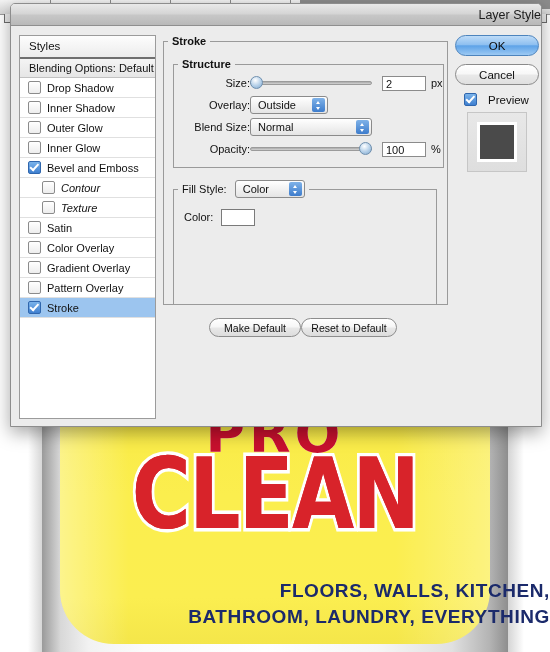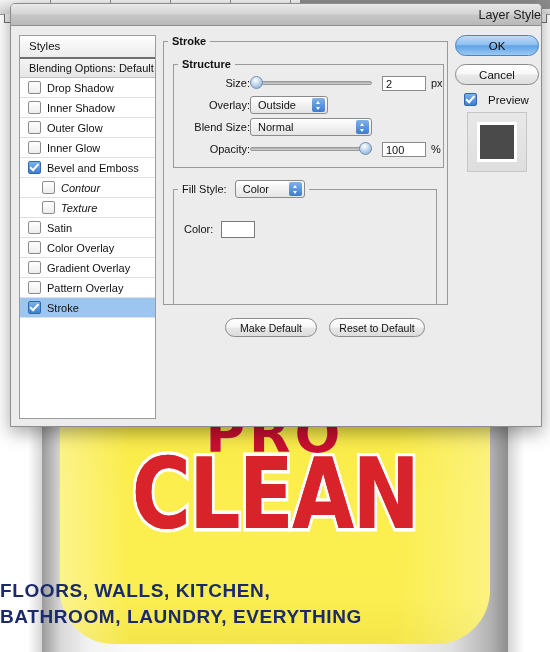--- a/index.html
+++ b/index.html
@@ -39,21 +39,21 @@
     font-family:"DejaVu Sans",sans-serif;font-weight:bold;font-size:98px;
     letter-spacing:-2px;line-height:1;color:#d8232a;
     -webkit-text-stroke:7px #ffffff;paint-order:stroke fill;
     transform:scaleX(0.82);transform-origin:center top;
   }
   #clean-inner{position:absolute;left:0;top:445px;width:550px;text-align:center;
     font-family:"DejaVu Sans",sans-serif;font-weight:bold;font-size:98px;
     letter-spacing:-2px;line-height:1;color:#d8232a;
     transform:scaleX(0.82);transform-origin:center top;}
   .tagline{
-    position:absolute;left:0;width:550px;text-align:left;
+    position:absolute;left:0;width:550px;text-align:right;
     font-family:"Liberation Sans",sans-serif;font-weight:bold;font-size:19px;
     letter-spacing:.6px;color:#1b2a6b;
   }
   #tag1{top:580px;}
   #tag2{top:606px;}
 
   
   #appbar{position:absolute;left:0;top:0;width:550px;height:14px;
     background:linear-gradient(to bottom,#f4f4f4,#d6d6d6);border-bottom:1px solid #9a9a9a;}
   #appbar-dark{position:absolute;left:300px;top:0;width:250px;height:9px;background:#8c8c8c;}
@@ -154,21 +154,21 @@
   #filltypePopup{width:70px;}
 
   .swatch{width:32px;height:15px;border:1px solid #7a7a7a;background:#ffffff;margin-left:8px;box-shadow:inset 0 0 0 1px #fff;}
 
   .pillbtn{
     height:19px;border:1px solid #8d8d8d;border-radius:10px;
     background:linear-gradient(to bottom,#ffffff 0%,#f6f6f6 48%,#e8e8e8 52%,#dcdcdc 100%);
     font-size:10.5px;color:#101010;display:flex;align-items:center;justify-content:center;
     box-sizing:border-box;cursor:default;
   }
-  #bottombtns{position:absolute;left:62px;top:283px;width:210px;display:flex;gap:12px;}
+  #bottombtns{position:absolute;left:46px;top:283px;width:210px;display:flex;gap:0;}
   #makeDefault{width:92px;}
   #resetDefault{width:96px;}
 
   
   #right{position:absolute;left:444px;top:9px;width:80px;}
   .bigbtn{
     width:84px;height:21px;border-radius:11px;border:1px solid #8a8a8a;
     font-size:11.5px;display:flex;align-items:center;justify-content:center;
     background:linear-gradient(to bottom,#ffffff 0%,#f7f7f7 48%,#e9e9e9 52%,#dfdfdf 100%);
     color:#101010;margin-bottom:8px;box-sizing:border-box;cursor:default;
@@ -322,21 +322,21 @@
 
         <fieldset id="fillbox">
           <legend id="filllegend">
             <span style="font-weight:normal;font-size:11px;vertical-align:middle;">Fill Style:</span>
             <span class="popup" id="filltypePopup" style="display:inline-flex;vertical-align:middle;margin-left:5px;">
               <span>Color</span>
               <span class="arrows"></span>
             </span>
           </legend>
 
-          <div class="frow" style="margin-top:20px;margin-left:10px">
+          <div class="frow" style="margin-top:8px;margin-left:10px">
             <div style="font-size:11px;color:#111;">Color:</div>
             <div class="swatch"></div>
           </div>
         </fieldset>
       </fieldset>
 
       <div id="bottombtns">
         <div class="pillbtn" id="makeDefault">Make Default</div>
         <div class="pillbtn" id="resetDefault">Reset to Default</div>
       </div>

